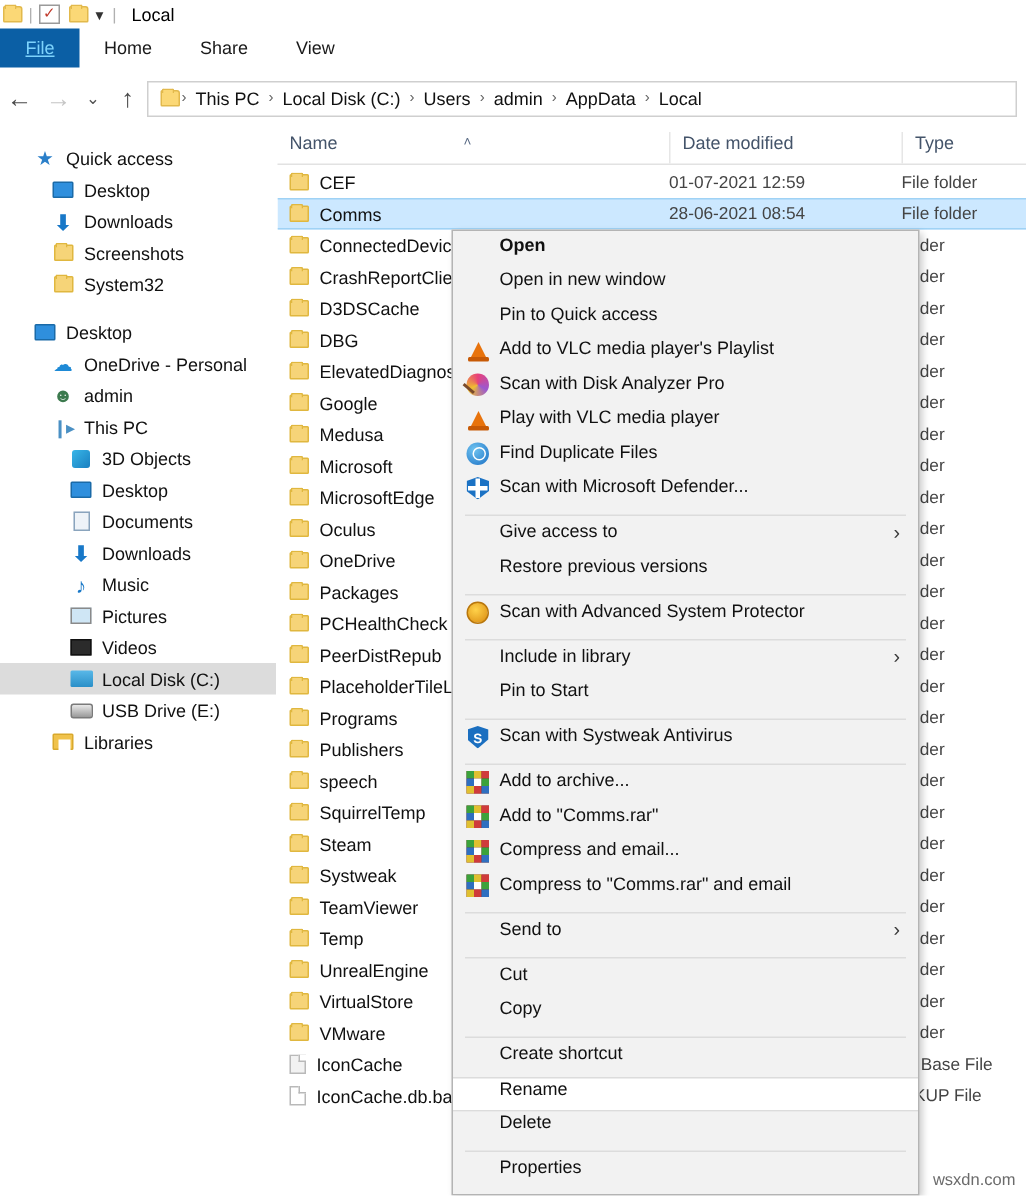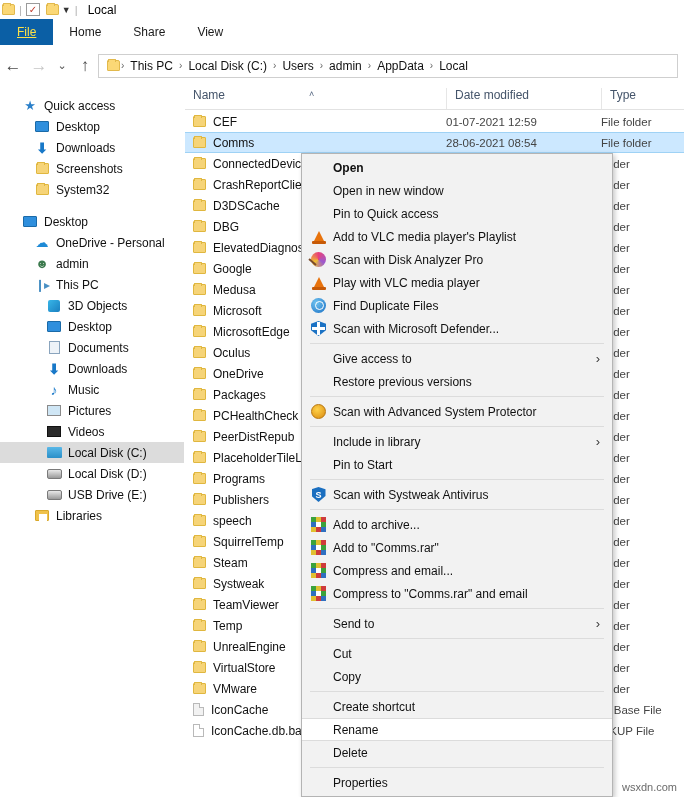--- a/index.html
+++ b/index.html
@@ -40,21 +40,21 @@
   
   .ribbon {
     position: absolute; left: 0; top: 19px; width: 684px; height: 27px;
     background: #ffffff; display: flex; align-items: stretch;
     border-bottom: 1px solid #ffffff;
   }
   .tab {
     display: flex; align-items: center; justify-content: center;
     padding: 0 16px; font-size: 12px; color: #1a1a1a; cursor: default;
   }
-  .tab.file { background: #0b5fa5; color: #fde047; min-width: 48px; padding: 8px 17px; text-decoration: underline; }
+  .tab.file { background: #0b5fa5; color: #7dd3fc; min-width: 48px; padding: 8px 17px; text-decoration: underline; }
 
   
   .addressbar {
     position: absolute; left: 0; top: 47px; width: 684px; height: 37px;
     background: #ffffff; display: flex; align-items: center;
   }
   .navbtn {
     width: 26px; height: 26px; display: flex; align-items: center; justify-content: center;
     font-size: 17px; color: #4a4a4a; cursor: default;
   }
@@ -155,21 +155,21 @@
   .cell-type { width: 83px; color: #444; font-size: 11.5px; }
 
   
   .ctxmenu {
     position: absolute; left: 301px; top: 153px; width: 312px;
     background: #f2f2f2; border: 1px solid #b4b4b4;
     box-shadow: 2px 2px 5px rgba(0,0,0,0.22);
     padding: 2px 0; z-index: 50;
   }
   .mi {
-    height: 23px; display: flex; align-items: center; font-size: 12px; color: #111;
+    height: 23px; display: flex; align-items: flex-start; font-size: 12px; color: #111;
     padding-left: 8px; position: relative; cursor: default; white-space: nowrap;
   }
   .mi.bold { font-weight: bold; }
   .mi.hl { background: #ffffff; border-top: 1px solid #dcdcdc; border-bottom: 1px solid #dcdcdc; }
   .mi-ico {
     width: 17px; height: 17px; margin-right: 6px; flex: 0 0 17px;
     display: flex; align-items: center; justify-content: center; font-size: 11px;
   }
   .mi-ico.empty { background: none; }
   .mi-label { flex: 1; }
@@ -365,26 +365,20 @@
       <div class="nav-item ind-2 sel">
         <span class="nav-ico">
           <span class="ic-diskc"></span>
         </span>
         <span>Local Disk (C:)</span>
       </div>
       <div class="nav-item ind-2">
         <span class="nav-ico">
           <span class="ic-disk"></span>
         </span>
-        <span>Local Disk (D:)</span>
-      </div>
-      <div class="nav-item ind-2">
-        <span class="nav-ico">
-          <span class="ic-disk"></span>
-        </span>
         <span>USB Drive (E:)</span>
       </div>
       <div class="nav-item ind-1">
         <span class="nav-ico">
           <span class="ic-lib"></span>
         </span>
         <span>Libraries</span>
       </div>
     </div>
 

